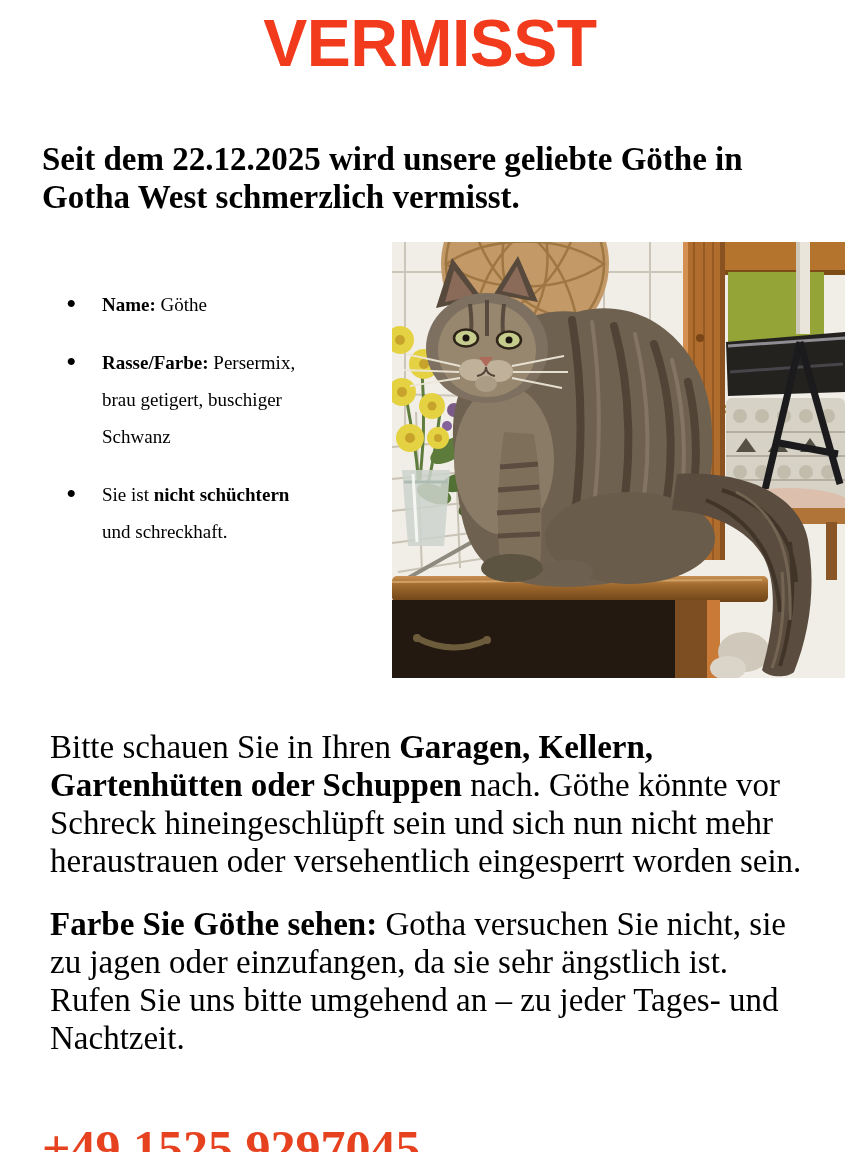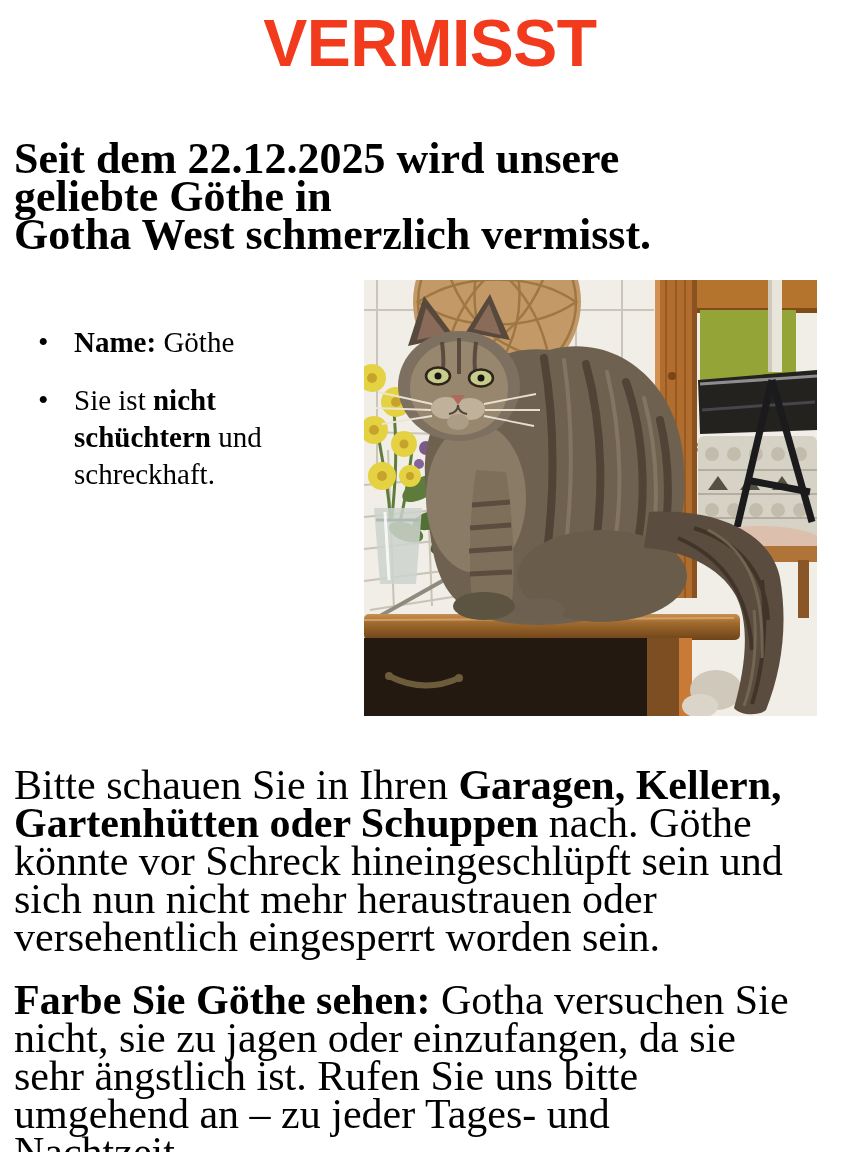--- a/index.html
+++ b/index.html
@@ -8,52 +8,52 @@
     --fg:#000000;
     --bg:#FFFFFF;
   }
   *{box-sizing:border-box;}
   html,body{margin:0;padding:0;}
   body{
     width:860px;height:1152px;overflow:hidden;
     background:var(--bg);color:var(--fg);
     font-family:"Liberation Serif","DejaVu Serif",serif;
   }
-  .page{width:860px;height:1152px;padding:0 14px;}
+  .page{width:860px;height:1152px;padding:0 42px;}
   .title{
     margin:0;padding-top:10px;
     text-align:center;
     font-family:"Liberation Sans","DejaVu Sans",sans-serif;
     font-weight:bold;
     font-size:66px;line-height:1.0;letter-spacing:-0.5px;
     color:var(--title-red);
   }
   .intro{
     margin:64px 0 0 0;
     font-weight:bold;
-    font-size:44px;line-height:38px;
+    font-size:33px;line-height:38px;
     max-width:755px;
     white-space:pre-line;
   }
   .content-row{display:flex;margin-top:26px;}
   .details-col{flex:0 0 auto;width:350px;padding-top:44px;}
   ul.details{
     margin:0;padding:0 0 0 22px;list-style:none;
-    font-size:29px;line-height:37px;
+    font-size:19px;line-height:37px;
   }
   ul.details li{position:relative;padding-left:38px;max-width:255px;}
   ul.details li + li{margin-top:21px;}
   ul.details li::before{
     content:"\2022";
     position:absolute;left:2px;top:-1px;
     font-size:30px;
   }
   .photo-frame{flex:0 0 auto;width:453px;height:436px;}
   .photo-frame svg{display:block;width:453px;height:436px;}
-  .para{margin:0;font-size:42px;line-height:38px;max-width:775px;}
+  .para{margin:8px;font-size:33px;line-height:38px;max-width:775px;}
   .para-search{margin-top:50px;}
   .para-sighting{margin-top:25px;}
   .phone{
     margin-top:64px;
     font-weight:bold;
     font-size:50px;line-height:55px;
     color:var(--phone-red);
   }
   b{font-weight:bold;}
 </style>
@@ -64,20 +64,21 @@
 
   <h1 class="title">VERMISST</h1>
 
   <p class="intro">Seit dem 22.12.2025 wird unsere geliebte Göthe in
 Gotha West schmerzlich vermisst.</p>
 
   <div class="content-row">
     <div class="details-col">
       <ul class="details">
         <li><b>Name:</b><span> Göthe</span></li>
+        <li><b>Rasse/Farbe:</b><span> Persermix, brau getigert, buschiger Schwanz</span></li>
         <li><span>Sie ist </span><b>nicht schüchtern</b><span> und schreckhaft.</span></li>
       </ul>
     </div>
 
     <div class="photo-frame">
 
       <svg viewBox="0 0 453 436" aria-hidden="true">
         <defs>
           <linearGradient id="woodrail" x1="0" y1="0" x2="0" y2="1">
             <stop offset="0" stop-color="#c89052"></stop>

